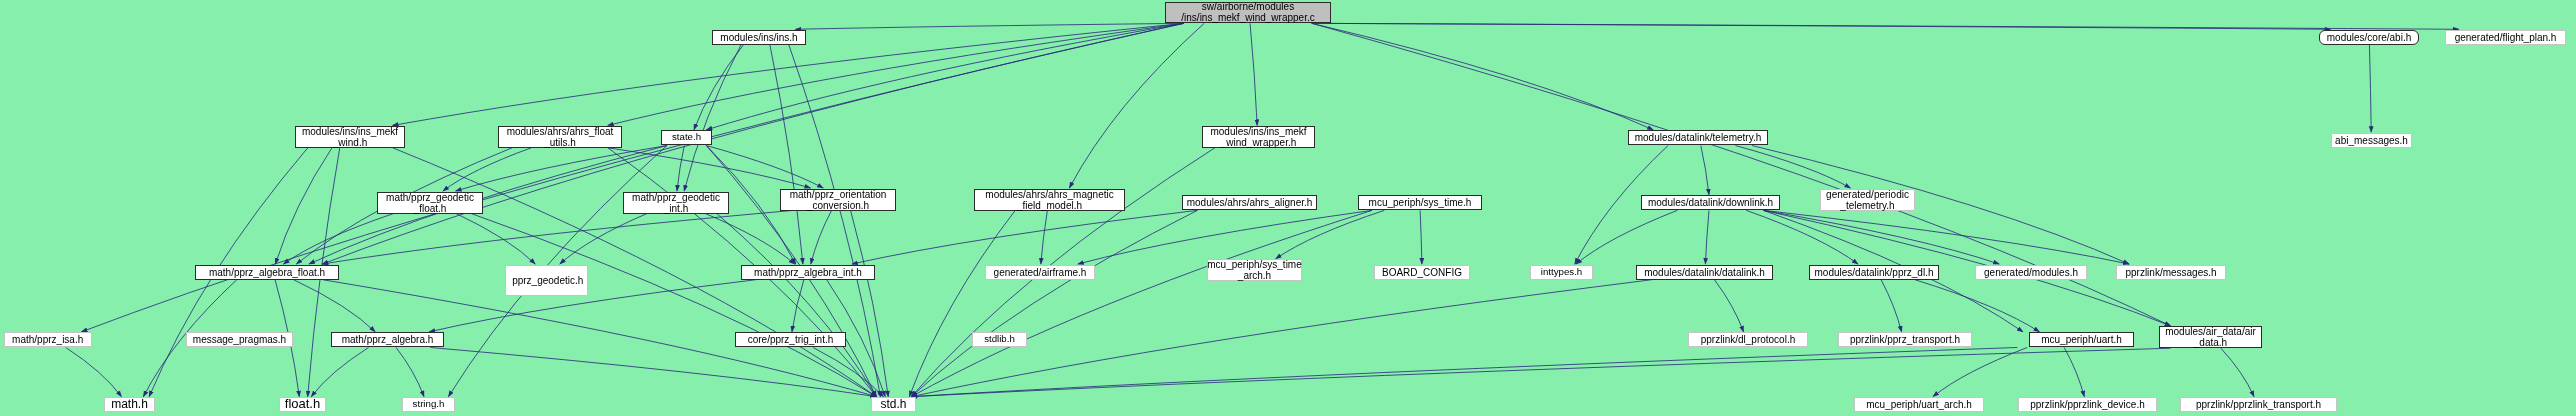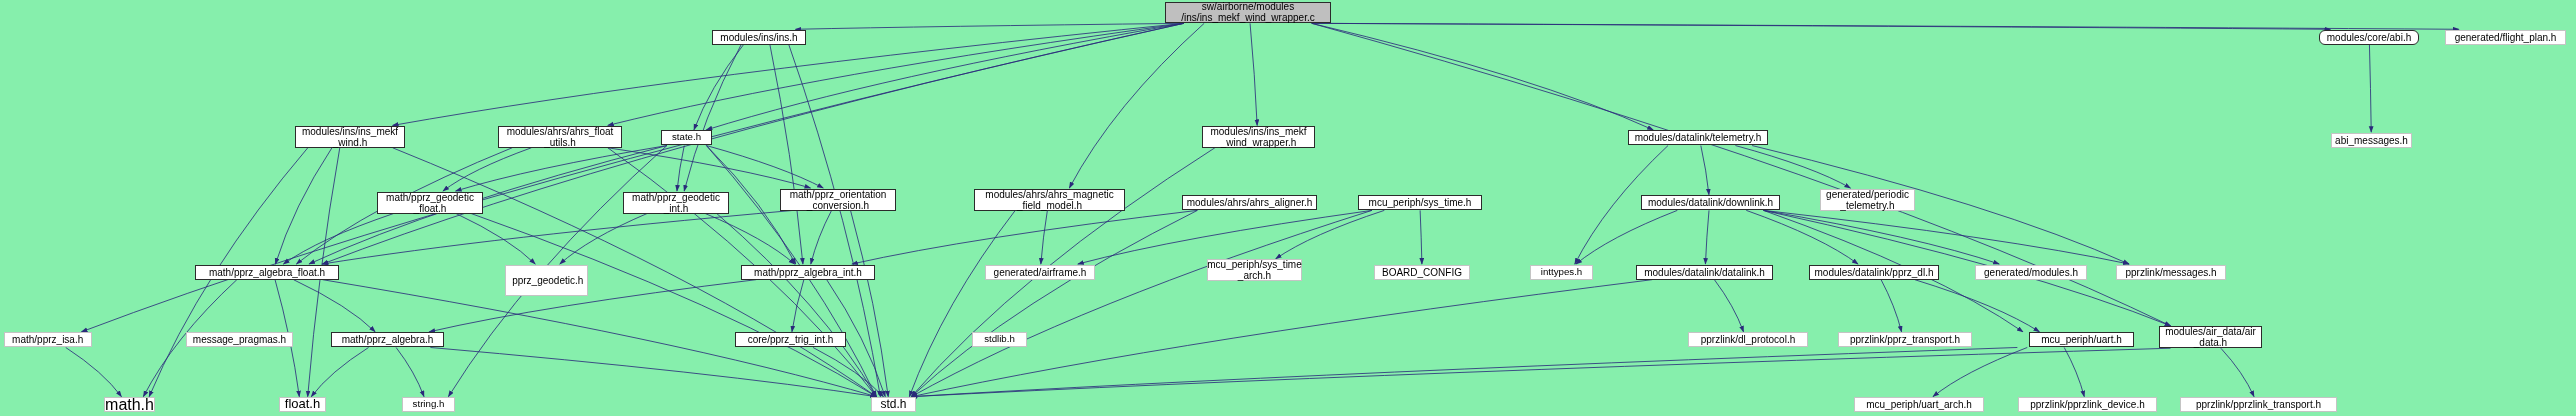--- a/index.html
+++ b/index.html
@@ -170,21 +170,21 @@
       <div class="node ext" style="left: 3.7px; top: 332px; width: 88px; height: 15px;"><span>math/pprz_isa.h</span></div>
       <div class="node ext" style="left: 186px; top: 332px; width: 107px; height: 15px;"><span>message_pragmas.h</span></div>
       <div class="node solid" style="left: 331px; top: 332px; width: 113px; height: 15px;"><span>math/pprz_algebra.h</span></div>
       <div class="node solid" style="left: 735px; top: 332px; width: 111px; height: 15px;"><span>core/pprz_trig_int.h</span></div>
       <div class="node ext" style="left: 972px; top: 332px; width: 55px; height: 15px; font-size: 9.7px;"><span>stdlib.h</span></div>
       <div class="node ext" style="left: 1688px; top: 332px; width: 120px; height: 15px;"><span>pprzlink/dl_protocol.h</span></div>
       <div class="node ext" style="left: 1838px; top: 332px; width: 134px; height: 15px;"><span>pprzlink/pprz_transport.h</span></div>
       <div class="node solid" style="left: 2005px; top: 332px; width: 105px; height: 15px; margin-left: 24px;"><span>mcu_periph/uart.h</span></div>
       <div class="node solid" style="left: 2159px; top: 326px; width: 103px; height: 21.6px;"><span>modules/air_data/air
 _data.h</span></div>
-      <div class="node ext" style="left: 104px; top: 397px; width: 51px; height: 15px; font-size: 16px;"><span>math.h</span></div>
+      <div class="node ext" style="left: 104px; top: 397px; width: 51px; height: 15px; font-size: 12px;"><span>math.h</span></div>
       <div class="node ext" style="left: 279px; top: 397px; width: 47px; height: 15px; font-size: 13px;"><span>float.h</span></div>
       <div class="node ext" style="left: 402px; top: 397px; width: 53px; height: 15px; font-size: 9.7px;"><span>string.h</span></div>
       <div class="node ext" style="left: 871px; top: 397px; width: 45px; height: 15px; font-size: 12px;"><span>std.h</span></div>
       <div class="node ext" style="left: 1854px; top: 397px; width: 130px; height: 15px;"><span>mcu_periph/uart_arch.h</span></div>
       <div class="node ext" style="left: 2018px; top: 397px; width: 139px; height: 15px;"><span>pprzlink/pprzlink_device.h</span></div>
       <div class="node ext" style="left: 2180px; top: 397px; width: 157px; height: 15px;"><span>pprzlink/pprzlink_transport.h</span></div>
     </div>
 </div>
 
 

